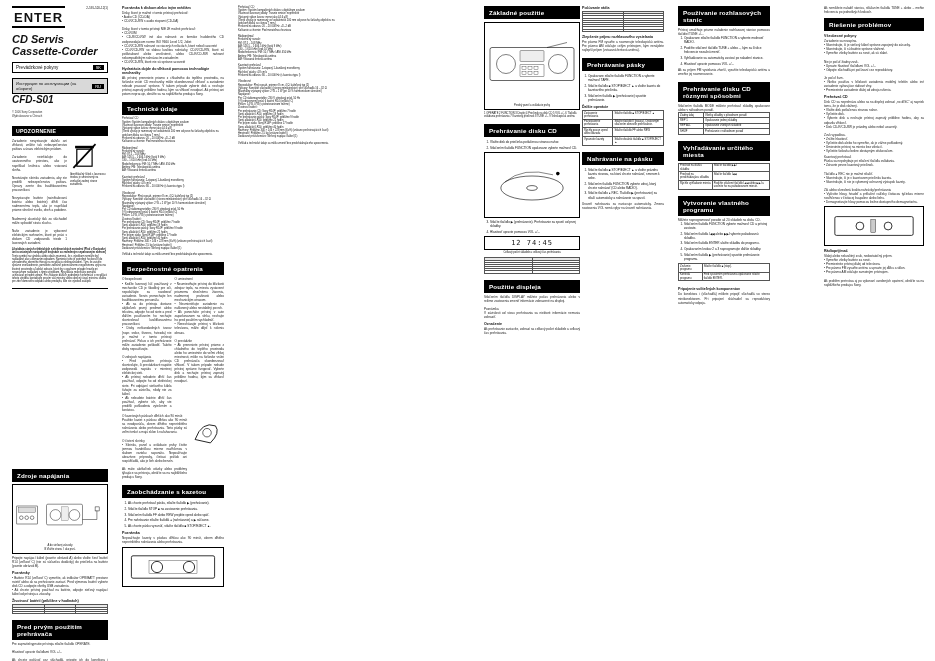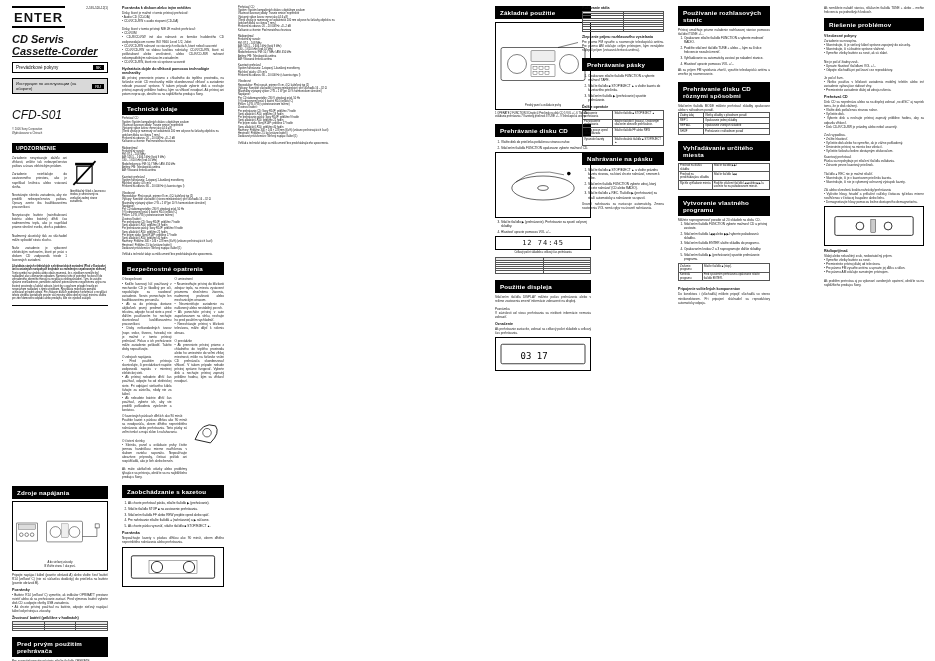--- a/index.html
+++ b/index.html
@@ -11,21 +11,21 @@
   .hdr.big{font-size:6.2px;padding:3px 5px;}
   .t{font-size:3.1px;line-height:1.32;text-align:justify;color:#222;}
   .sub{font-size:3.6px;font-weight:bold;margin:3px 0 1px;}
   .tiny{font-size:2.7px;line-height:1.3;color:#333;}
   .rule{height:1px;background:#000;margin:3px 0;}
   .brand{font-family:"Liberation Sans",sans-serif;font-weight:bold;font-size:13px;letter-spacing:1px;}
   .brandbox{border-top:2px solid #000;border-bottom:2px solid #000;display:inline-block;padding:0 2px;}
   .title1{font-style:italic;font-weight:bold;font-size:11px;line-height:1.05;margin-top:6px;}
   .barlabel{border:1px solid #000;font-size:4.6px;padding:2px 3px;margin-top:5px;display:flex;justify-content:space-between;align-items:center;}
   .barlabel .tag{background:#000;color:#fff;font-size:4px;padding:0 3px;}
-  .model{font-style:italic;font-weight:normal;font-size:12px;margin-top:14px;}
+  .model{font-style:italic;font-weight:bold;font-size:10px;}
   .tbl{width:100%;border-collapse:collapse;font-size:2.7px;}
   .tbl td,.tbl th{border:.4px solid #555;padding:.6px 1px;vertical-align:top;line-height:1.2;text-align:left;}
   .tbl th{background:#e8e8e8;font-weight:bold;}
   .figbox{border:.5px solid #000;padding:2px;margin:2px 0;}
   .lcd{border:1px solid #000;font-family:"DejaVu Sans Mono",monospace;font-size:7px;text-align:center;padding:2px 0;letter-spacing:1px;background:#fff;}
   .gray{background:#d9d9d9;}
   .num{font-size:3.1px;line-height:1.35;}
   .num li{margin-bottom:1.5px;}
   ol,ul{margin:0 0 2px 6px;padding:0;}
   .wee{font-size:2.6px;line-height:1.25;}
@@ -38,21 +38,21 @@
 <body>
 
 <div class="page">
 
   <div class="col" style="left:8px;width:104px;padding:6px 4px;">
     <div style="display:flex;justify-content:space-between;align-items:flex-start;">
       <div class="brandbox"><span class="brand">ENTER</span></div>
       <div style="font-size:3px;">2-591-520-12(1)</div>
     </div>
     <div class="title1">CD Servis</div>
-    <div class="title1" style="margin-top:0;text-decoration:underline;">Cassette-Corder</div>
+    <div class="title1" style="margin-top:0;">Cassette-Corder</div>
 
     <div class="barlabel">
       <span><span>Prevádzkové pokyny</span></span>
       <span class="tag">SK</span>
     </div>
     <div class="barlabel gray">
       <span style="font-size:4px;">Инструкция по эксплуатации (на обороте)</span>
       <span class="tag">RU</span>
     </div>
 
@@ -313,21 +313,21 @@
 Sony alkalické LR14: približne 22 hodín
 Pre príjem rádia: Sony R14P: približne 17 hodín
 Sony alkalické LR14: približne 40 hodín
 Rozmery: Približne 304 × 146 × 228 mm (š/v/h) (vrátane prečnievajúcich častí)
 Hmotnosť: Približne 2,5 kg (vrátane batérií)
 Dodávané príslušenstvo: Sieťový napájací kábel (1)
 
 Vzhľad a technické údaje sa môžu zmeniť bez predchádzajúceho upozornenia.</div>
   </div>
 
-  <div class="col" style="left:491px;width:104px;padding:6px 4px;">
+  <div class="col" style="left:480px;width:104px;padding:6px 4px;">
     <div class="hdr big">Základné použitie</div>
     <div class="figbox" style="margin-top:3px;">
       <svg viewBox="0 0 180 90" width="100%" height="78">
         <rect x="6" y="12" width="168" height="66" rx="4" fill="none" stroke="#000" stroke-width="1.2"></rect>
         <circle cx="38" cy="45" r="19" fill="none" stroke="#000"></circle>
         <circle cx="142" cy="45" r="19" fill="none" stroke="#000"></circle>
         <rect x="66" y="18" width="48" height="22" rx="2" fill="#eee" stroke="#000" stroke-width=".7"></rect>
         <rect x="66" y="46" width="48" height="24" rx="1" fill="none" stroke="#000" stroke-width=".7"></rect>
         <line x1="120" y1="12" x2="160" y2="2" stroke="#000" stroke-width="1"></line>
         <g stroke="#000" stroke-width=".6" fill="none">
@@ -400,26 +400,20 @@
     </div>
 
     <div class="blk" style="margin-top:6px;">
       <div class="hdr big">Použitie displeja</div>
       <div class="t" style="white-space:pre-line;margin-top:2px;">Stlačením tlačidla DISPLAY môžete počas prehrávania alebo v režime zastavenia zmeniť informácie zobrazené na displeji.
 
 Poznámka
 V závislosti od stavu prehrávania sa niektoré informácie nemusia zobraziť.</div>
       <div class="sub">Označenie</div>
       <div class="t">Ak prehrávanie zastavíte, zobrazí sa celkový počet skladieb a celkový čas prehrávania.</div>
-      <div class="figbox">
-        <svg viewBox="0 0 120 34" width="100%" height="28">
-          <rect x="4" y="4" width="112" height="26" rx="2" fill="none" stroke="#000"></rect>
-          <text x="30" y="23" font-size="12" font-family="DejaVu Sans Mono, monospace">03 17</text>
-        </svg>
-      </div>
     </div>
   </div>
 
   <div class="col" style="left:578px;width:90px;padding:6px 4px;">
     <div class="sub" style="margin-top:0;">Počúvanie rádia</div>
     <table class="tbl">
       <thead>
           <tr>
         <th></th>
         <th></th>

